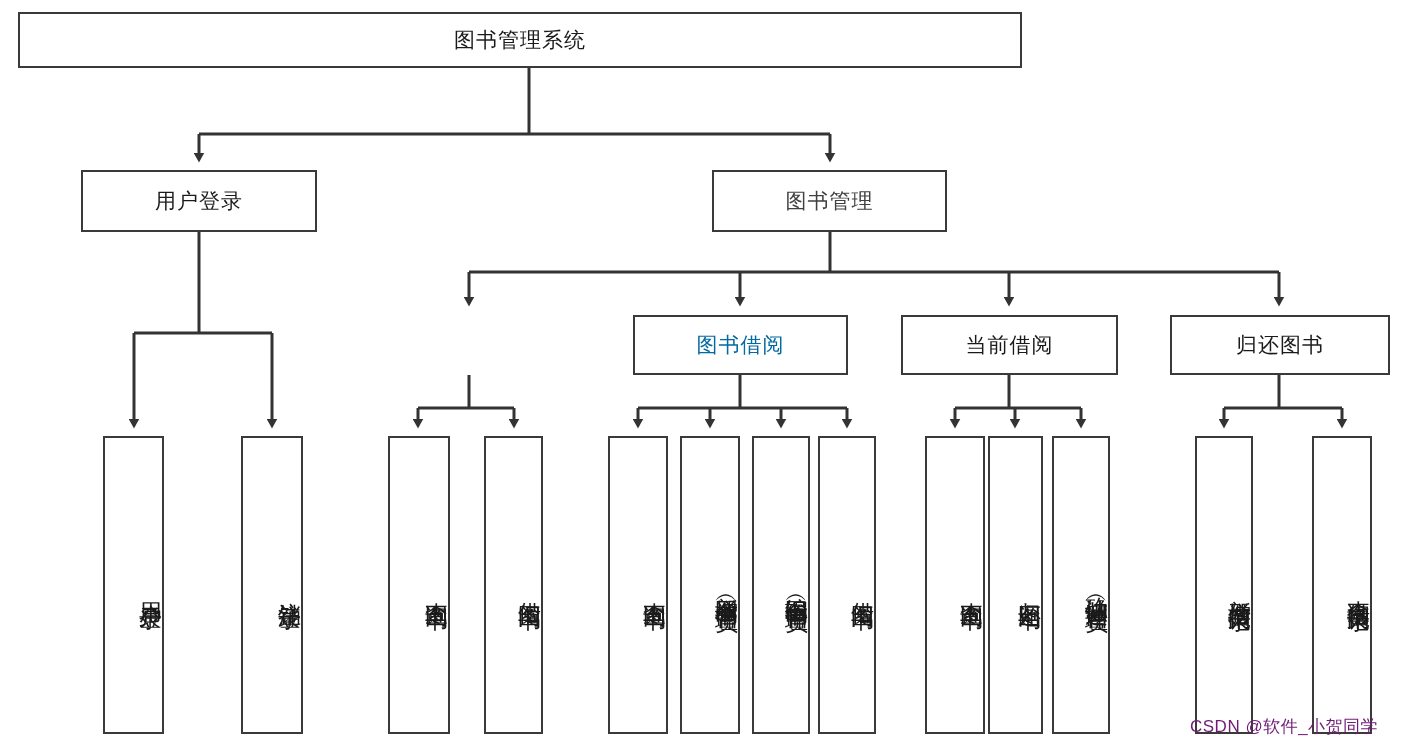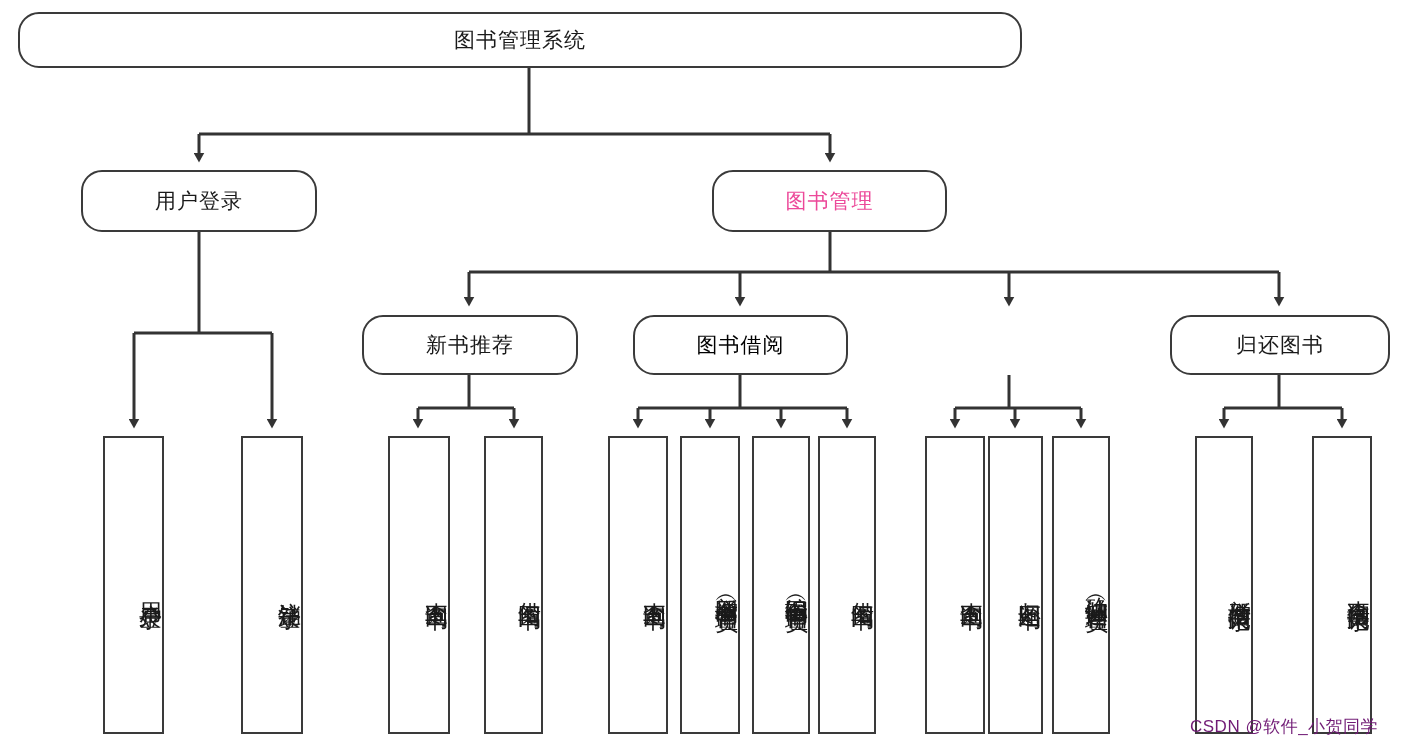--- a/index.html
+++ b/index.html
@@ -31,21 +31,20 @@
     background: #ffffff;
     border: 2.5px solid #3a3a3a;
     display: flex;
     align-items: center;
     justify-content: center;
     color: #1a1a1a;
   }
   .node.horiz {
     font-size: 21px;
     letter-spacing: 1px;
-    border-radius: 21px;
   }
   .node.vert {
     writing-mode: vertical-rl;
     text-orientation: upright;
     font-size: 23px;
     letter-spacing: 2px;
     line-height: 1;
     padding-top: 6px;
     align-items: flex-start;
     justify-content: center;
@@ -131,29 +130,29 @@
     </g>
   </svg>
 
   <div class="node horiz" style="left: 18px; top: 12px; width: 1004px; height: 56px; border-color: rgb(58, 58, 58); background: rgb(255, 255, 255); color: rgb(26, 26, 26);">
     <span class="lbl">图书管理系统</span>
   </div>
 
   <div class="node horiz" style="left: 81px; top: 170px; width: 236px; height: 62px; border-color: rgb(58, 58, 58); background: rgb(255, 255, 255); color: rgb(26, 26, 26);">
     <span class="lbl">用户登录</span>
   </div>
-  <div class="node horiz" style="left: 712px; top: 170px; width: 235px; height: 62px; border-color: rgb(58, 58, 58); background: rgb(255, 255, 255); color: #ec4899;">
+  <div class="node horiz" style="left: 712px; top: 170px; width: 235px; height: 62px; border-color: rgb(58, 58, 58); background: rgb(255, 255, 255); color: #404040;">
     <span class="lbl">图书管理</span>
   </div>
 
-  <div class="node horiz" style="left: 362px; top: 315px; width: 216px; height: 60px; border-color: rgb(58, 58, 58); background: rgb(255, 255, 255); color: rgb(26, 26, 26);">
-    <span class="lbl">新书推荐</span>
+  <div class="node horiz" style="left: 633px; top: 315px; width: 215px; height: 60px; border-color: rgb(58, 58, 58); background: rgb(255, 255, 255); color: #0369a1;">
+    <span class="lbl">图书借阅</span>
   </div>
-  <div class="node horiz" style="left: 633px; top: 315px; width: 215px; height: 60px; border-color: rgb(58, 58, 58); background: rgb(255, 255, 255); color: #000000;">
-    <span class="lbl">图书借阅</span>
+  <div class="node horiz" style="left: 901px; top: 315px; width: 217px; height: 60px; border-color: rgb(58, 58, 58); background: rgb(255, 255, 255); color: rgb(26, 26, 26);">
+    <span class="lbl">当前借阅</span>
   </div>
   <div class="node horiz" style="left: 1170px; top: 315px; width: 220px; height: 60px; border-color: rgb(58, 58, 58); background: rgb(255, 255, 255); color: rgb(26, 26, 26);">
     <span class="lbl">归还图书</span>
   </div>
 
   <div class="node vert" style="left: 103px; top: 436px; width: 61px; height: 298px; border-color: rgb(58, 58, 58); background: rgb(255, 255, 255); color: rgb(26, 26, 26);">
     <span class="lbl">用户登录</span>
   </div>
   <div class="node vert" style="left: 241px; top: 436px; width: 62px; height: 298px; border-color: rgb(58, 58, 58); background: rgb(255, 255, 255); color: rgb(26, 26, 26);">
     <span class="lbl">注销登录</span>

